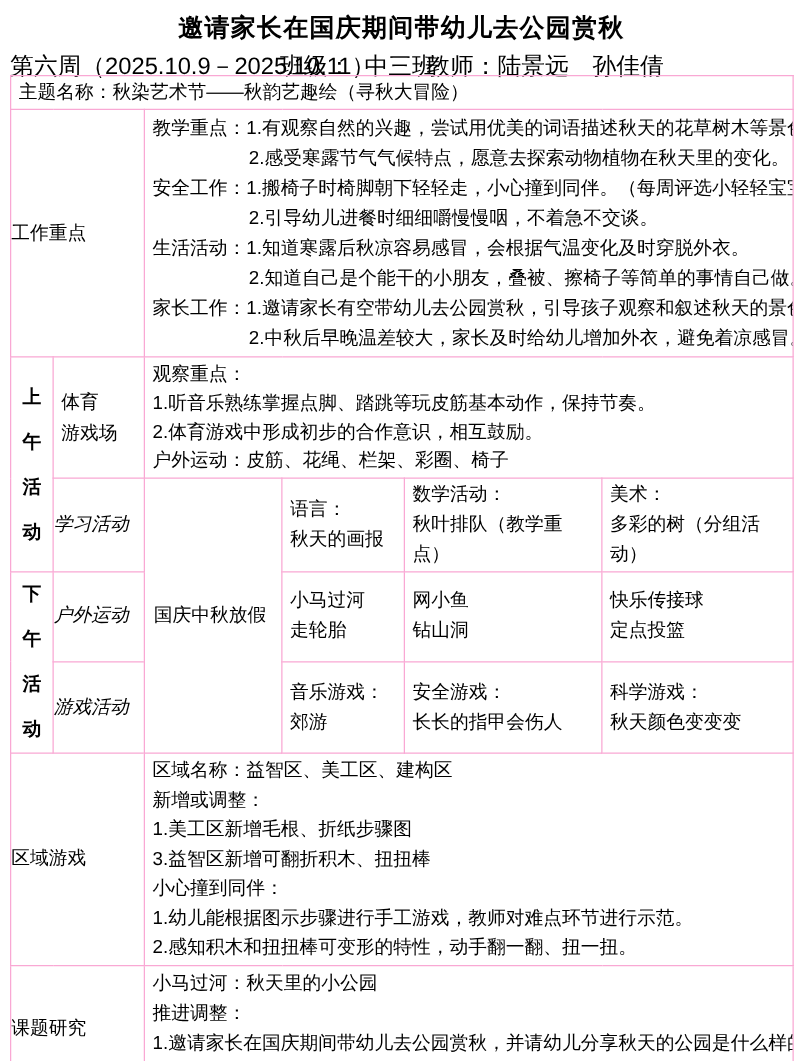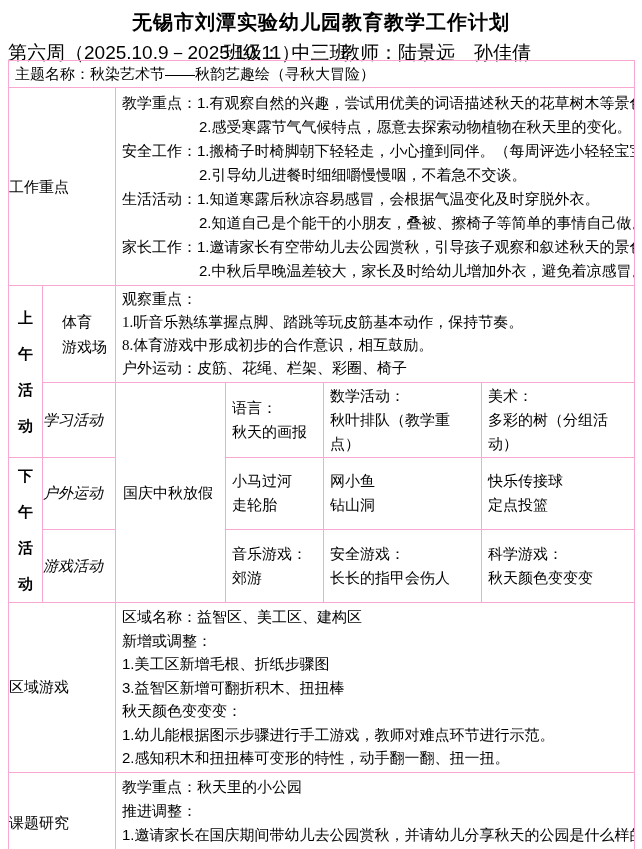--- a/index.html
+++ b/index.html
@@ -17,38 +17,38 @@
   .meta .m-teacher{left:333px;}
 
   table.plan{position:absolute;top:60px;left:8px;width:626px;
              border-collapse:collapse;table-layout:fixed;font-size:15px;}
   td{border:1px solid #f9a8d4;padding:0;vertical-align:middle;overflow:hidden;
      font-size:15px;line-height:24px;}
 
   .theme-cell{padding:1px 6px;}
   .label-cell{text-align:left;}
   .sublabel-cell{text-align:left;font-style:italic;}
-  .sports-label{text-align:left;padding-left:19px;white-space:pre-line;line-height:25px;}
+  .sports-label{text-align:left;padding-left:6px;white-space:pre-line;line-height:25px;}
   .content-cell{vertical-align:middle;}
   .lines{padding:2px 4px 2px 6px;}
   .line{line-height:24px;white-space:nowrap;}
-  .lh23 .line{line-height:23px;font-family:Liberation Serif, serif;}
+  .lh23 .line{line-height:23px;}
   .lh235 .line{line-height:23.5px;}
   .cont{padding-left:77px;}
   .vcell{text-align:center;font-weight:bold;}
   .vtext{width:1em;margin:0 auto;word-break:break-all;line-height:36px;text-align:center;}
   .grid-cell{white-space:pre-line;padding:1px 6px;vertical-align:middle;line-height:24px;}
   .holiday-cell{padding-left:7px;}
 </style>
 </head>
 <body>
 
 <div class="page">
 
-  <h1 class="doc-title">无锡市刘潭实验幼儿园教育教学工作计划</h1>
+  <h1 class="doc-title">邀请家长在国庆期间带幼儿去公园赏秋</h1>
 
   <div class="meta">
     <span class="m-week">第六周（2025.10.9－2025.10.11）</span>
     <span class="m-class">班级：  中三班</span>
     <span class="m-teacher">教师：陆景远　孙佳倩</span>
   </div>
 
   <table class="plan">
     <colgroup>
       <col style="width:34px">
@@ -83,21 +83,21 @@
     <tr style="height:94px">
       <td rowspan="2" class="vcell">
         <div class="vtext">上午活动</div>
       </td>
       <td class="sports-label">体育
 游戏场</td>
       <td colspan="4" class="content-cell">
         <div class="lines lh23">
           <div class="line">观察重点：</div>
           <div class="line">1.听音乐熟练掌握点脚、踏跳等玩皮筋基本动作，保持节奏。</div>
-          <div class="line">8.体育游戏中形成初步的合作意识，相互鼓励。</div>
+          <div class="line">2.体育游戏中形成初步的合作意识，相互鼓励。</div>
           <div class="line">户外运动：皮筋、花绳、栏架、彩圈、椅子</div>
         </div>
       </td>
     </tr>
 
     <tr style="height:55px">
       <td class="sublabel-cell">学习活动</td>
       <td rowspan="3" class="holiday-cell">国庆中秋放假</td>
       <td class="grid-cell">语言：
 秋天的画报</td>
@@ -131,32 +131,32 @@
     </tr>
 
     <tr style="height:167px">
       <td colspan="2" class="label-cell">区域游戏</td>
       <td colspan="4" class="content-cell">
         <div class="lines lh235">
           <div class="line">区域名称：益智区、美工区、建构区</div>
           <div class="line">新增或调整：</div>
           <div class="line">1.美工区新增毛根、折纸步骤图</div>
           <div class="line">3.益智区新增可翻折积木、扭扭棒</div>
-          <div class="line">秋天颜色变变变：</div>
+          <div class="line">小心撞到同伴：</div>
           <div class="line">1.幼儿能根据图示步骤进行手工游戏，教师对难点环节进行示范。</div>
           <div class="line">2.感知积木和扭扭棒可变形的特性，动手翻一翻、扭一扭。</div>
         </div>
       </td>
     </tr>
 
     <tr style="height:97px">
       <td colspan="2" class="label-cell">课题研究</td>
       <td colspan="4" class="content-cell">
         <div class="lines">
-          <div class="line">教学重点：秋天里的小公园</div>
+          <div class="line">小马过河：秋天里的小公园</div>
           <div class="line">推进调整：</div>
           <div class="line">1.邀请家长在国庆期间带幼儿去公园赏秋，并请幼儿分享秋天的公园是什么样的。</div>
           <div class="line">2.大自然中属于秋天的东西有很多，引导幼儿对秋天的畅想，准备收集自然材料。</div>
         </div>
       </td>
     </tr>
 
   </tbody>
     </table>
 

